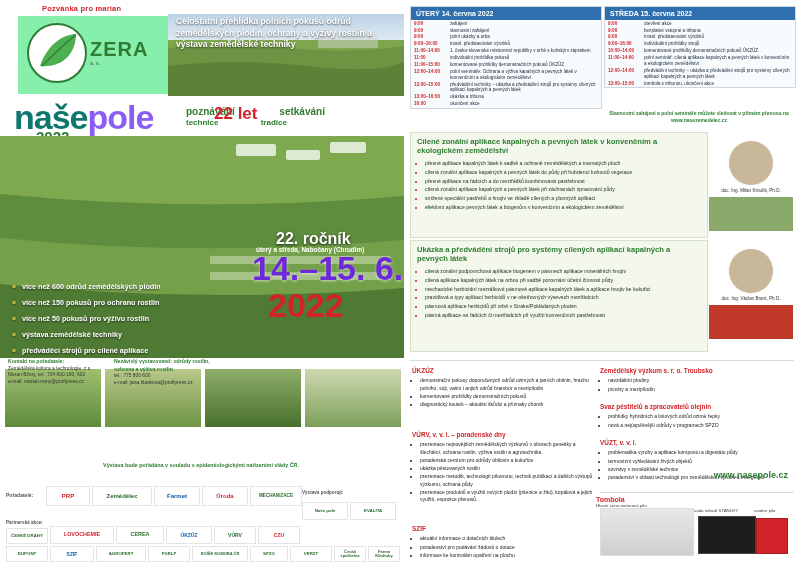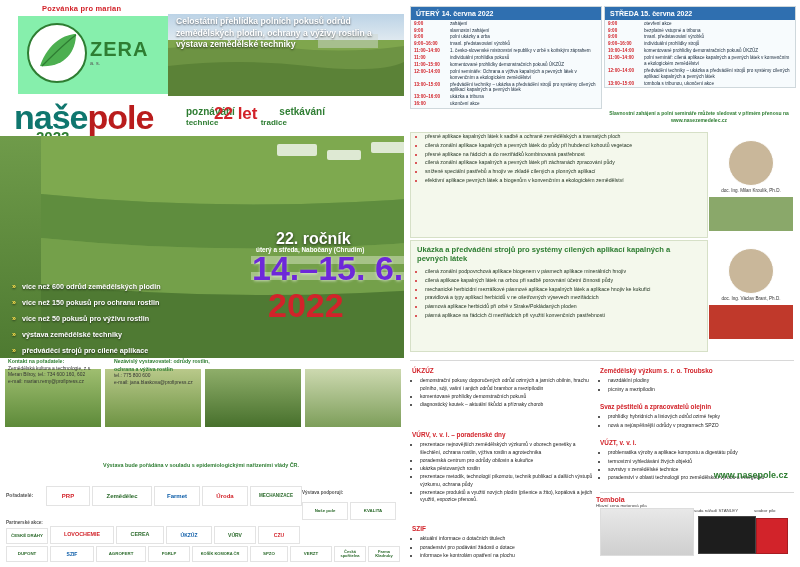--- a/index.html
+++ b/index.html
@@ -13,28 +13,28 @@
   .zera-leaf{position:absolute;left:8px;top:6px;width:62px;height:62px;}
   .zera-txt{position:absolute;left:72px;top:22px;font-size:20px;font-weight:bold;color:#2e7d32;letter-spacing:1px;}
   .zera-sub{position:absolute;left:72px;top:44px;font-size:5.5px;color:#555;}
   .banner{position:absolute;left:168px;top:14px;width:236px;height:82px;overflow:hidden;}
   .banner .ph{position:absolute;inset:0;background:linear-gradient(180deg,#9fb86a 0%,#7ea34b 40%,#5d8a39 100%);}
   .banner .sky{position:absolute;left:0;top:0;right:0;height:26px;background:linear-gradient(180deg,#bcd3e6,#dfe9f0);}
   .banner-text{position:absolute;left:176px;top:16px;width:222px;font-size:8.6px;line-height:1.35;font-weight:bold;color:#ffffff;text-shadow:0 1px 2px rgba(0,0,0,.6);}
 
   .nase{position:absolute;left:14px;top:98px;}
   .nase .w1{font-size:34px;font-weight:bold;color:#0f766e;letter-spacing:-1px;}
-  .nase .w2{font-size:34px;font-weight:bold;color:#b91c1c;letter-spacing:-1px;}
+  .nase .w2{font-size:34px;font-weight:bold;color:#8b5cf6;letter-spacing:-1px;}
   .nase .yr{position:absolute;left:22px;top:30px;font-size:15px;color:#2e7d32;font-weight:bold;}
   .nase .sub{position:absolute;left:58px;top:44px;font-size:6px;color:#555;}
   .tagline{position:absolute;left:186px;top:106px;font-size:10px;color:#2e7d32;font-weight:bold;}
   .tagline2{position:absolute;left:186px;top:118px;font-size:8px;color:#2e7d32;font-weight:bold;}
   .t22{position:absolute;left:214px;top:104px;font-size:17px;color:#d2232a;font-weight:bold;}
 
-  .photoleft{position:absolute;left:0;top:136px;width:404px;height:222px;background:linear-gradient(180deg,#6f9b4a,#4e7a31);overflow:hidden;padding-left:41px;}
+  .photoleft{position:absolute;left:0;top:136px;width:404px;height:222px;background:linear-gradient(180deg,#6f9b4a,#4e7a31);overflow:hidden;}
   .bullets{position:absolute;left:12px;top:146px;width:200px;}
   .bullets li{list-style:none;position:relative;font-size:7.2px;color:#ffffff;font-weight:bold;margin:0 0 7px 0;padding-left:10px;text-shadow:0 1px 2px rgba(0,0,0,.65);}
   .bullets li:before{content:"»";position:absolute;left:0;top:0;color:#ffe14d;}
   .bullets ul{margin:0;padding:0;}
 
   .rocnik{position:absolute;left:276px;top:230px;font-size:16px;font-weight:bold;color:#ffffff;text-shadow:0 1px 3px rgba(0,0,0,.7);}
   .datemain{position:absolute;left:252px;top:252px;font-size:34px;font-weight:bold;color:#6d28d9;line-height:.96;text-shadow:0 1px 3px rgba(255,255,255,.6);}
   .dateyear{position:absolute;left:268px;top:286px;font-size:34px;font-weight:bold;color:#d2232a;}
   .dateday{position:absolute;left:256px;top:246px;font-size:6.4px;color:#ffffff;font-weight:bold;}
   .csob{position:absolute;left:318px;top:330px;width:66px;text-align:center;}
@@ -310,20 +310,21 @@
               <td class="t">13:00–15:00</td>
               <td>tombola s tribunou, ukončení akce</td>
             </tr>
       </tbody>
         </table>
     </div>
 
     <div class="prog-note">Slavnostní zahájení a polní semináře můžete sledovat v přímém přenosu na www.nasezemedelec.cz</div>
 
     <div class="sec" style="left:6px;top:132px;width:296px;height:104px;">
+      <h4>Cílené zonální aplikace kapalných a pevných látek v konvenčním a ekologickém zemědělství</h4>
       <ul>
         <li><span>přesné aplikace kapalných látek k sadbě a ochraně zemědělských a travnatých ploch</span></li>
         <li><span>cílená zonální aplikace kapalných a pevných látek do půdy při hubdencí kohoutů vegetace</span></li>
         <li><span>přesné aplikace na řádcích a do meziřádků kombinovaná pastřebnost</span></li>
         <li><span>cílená zonální aplikace kapalných a pevných látek při záchranách zpracování půdy</span></li>
         <li><span>snížené speciální pastřebů a hnojiv ve zkladě cílených a plonných aplikací</span></li>
         <li><span>efektivní aplikace pevných látek a biogenům v konvenčním a ekologickém zemědělství</span></li>
       </ul>
     </div>
     <div class="expert" style="left:304px;top:140px;">

